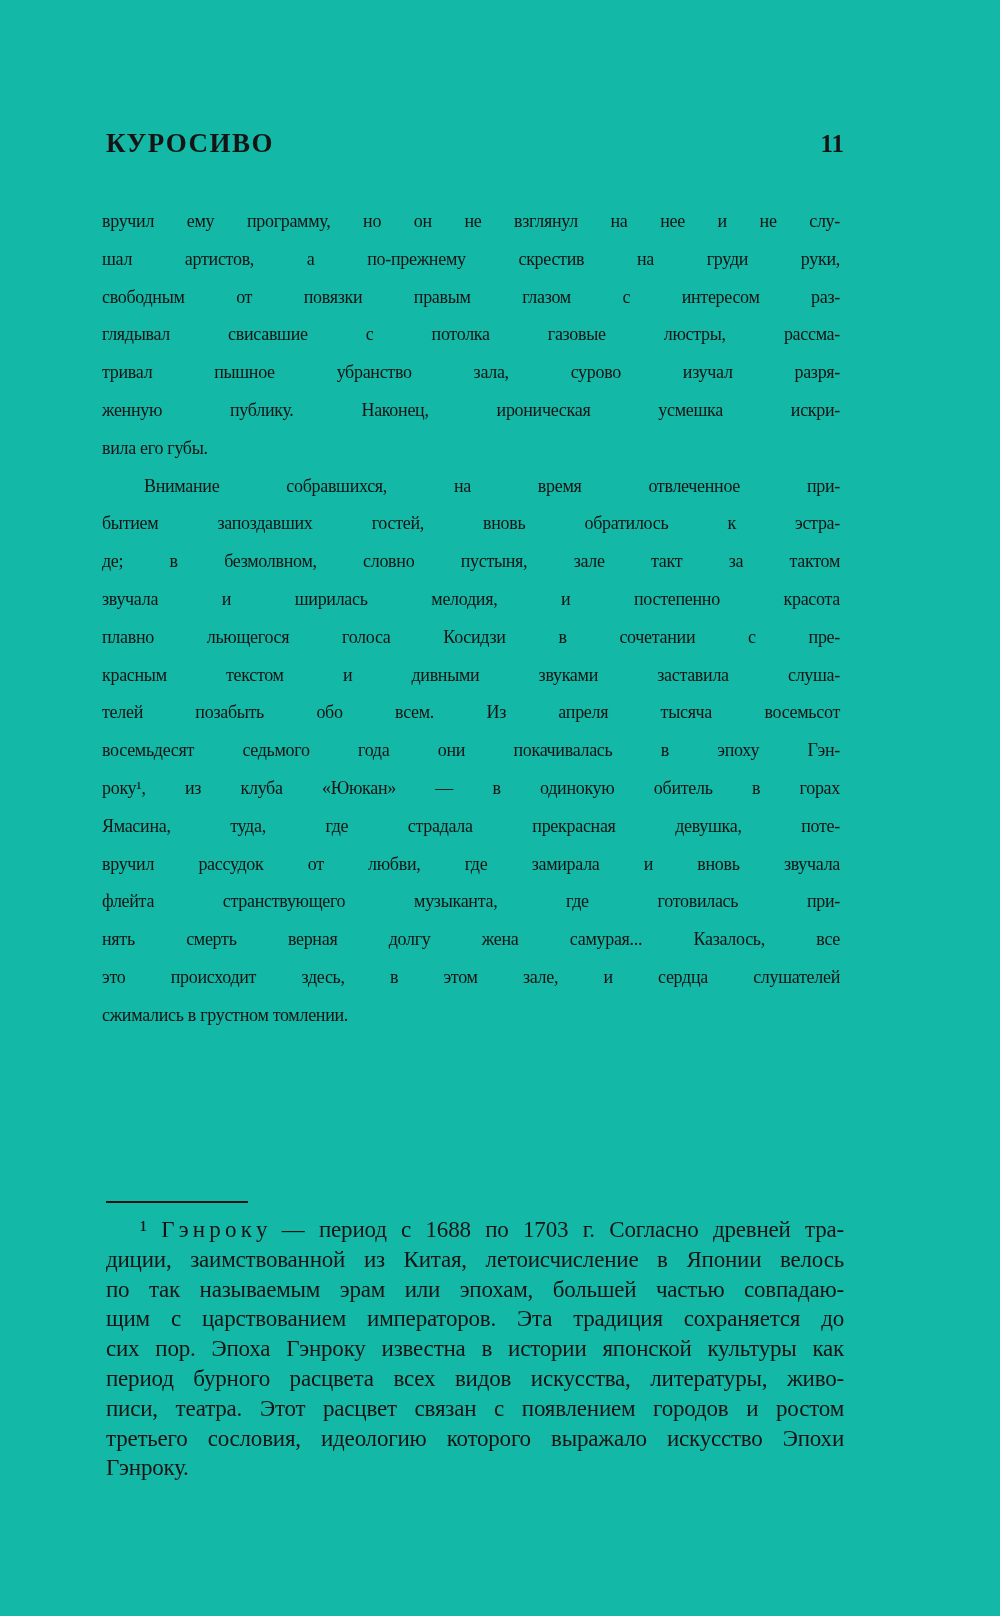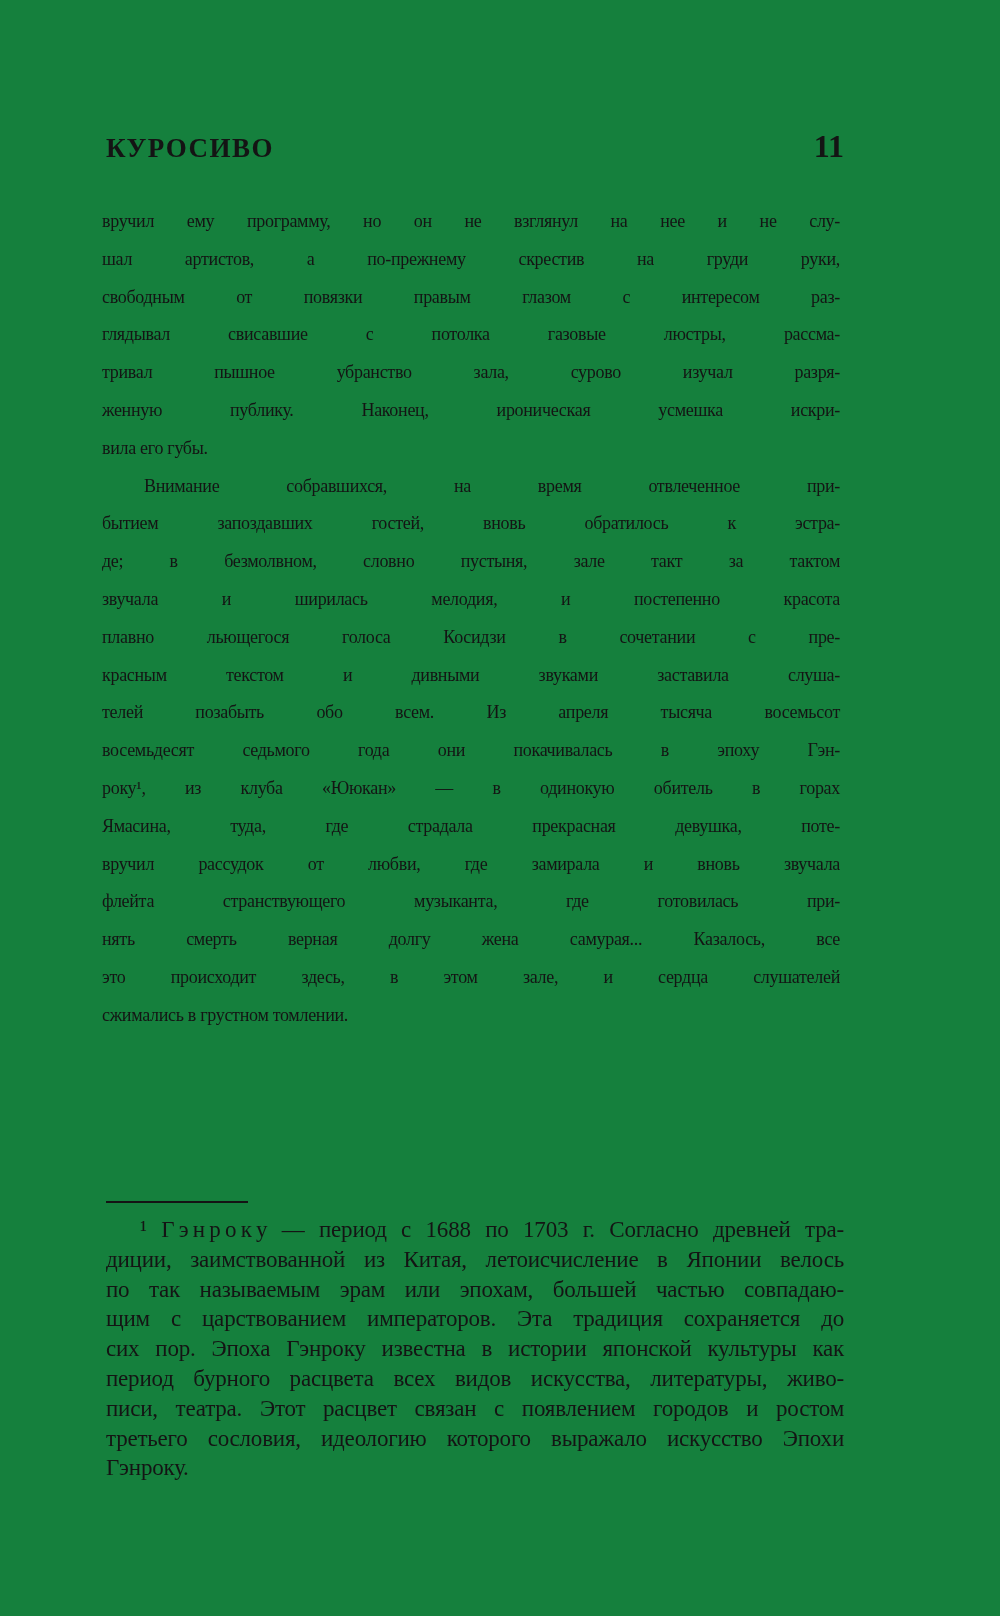--- a/index.html
+++ b/index.html
@@ -5,42 +5,42 @@
   html, body {
     margin: 0;
     padding: 0;
     background: #e8e8e8;
   }
   .page {
     position: relative;
     width: 1000px;
     height: 1616px;
     margin: 0 auto;
-    background: #15803d;
+    background: #14b8a6;
     color: #141414;
     font-family: "Liberation Serif", "DejaVu Serif", serif;
     overflow: hidden;
   }
   .running-header {
     position: absolute;
     top: 130px;
     left: 106px;
     width: 738px;
     display: flex;
     justify-content: space-between;
     align-items: baseline;
   }
   .running-title {
     font-size: 27px;
     font-weight: bold;
     letter-spacing: 1.5px;
     line-height: 1;
   }
   .page-number {
-    font-size: 32px;
+    font-size: 25px;
     font-weight: bold;
     line-height: 1;
   }
   .body-text {
     position: absolute;
     top: 203px;
     left: 102px;
     width: 738px;
     font-size: 18px;
     letter-spacing: -0.3px;

